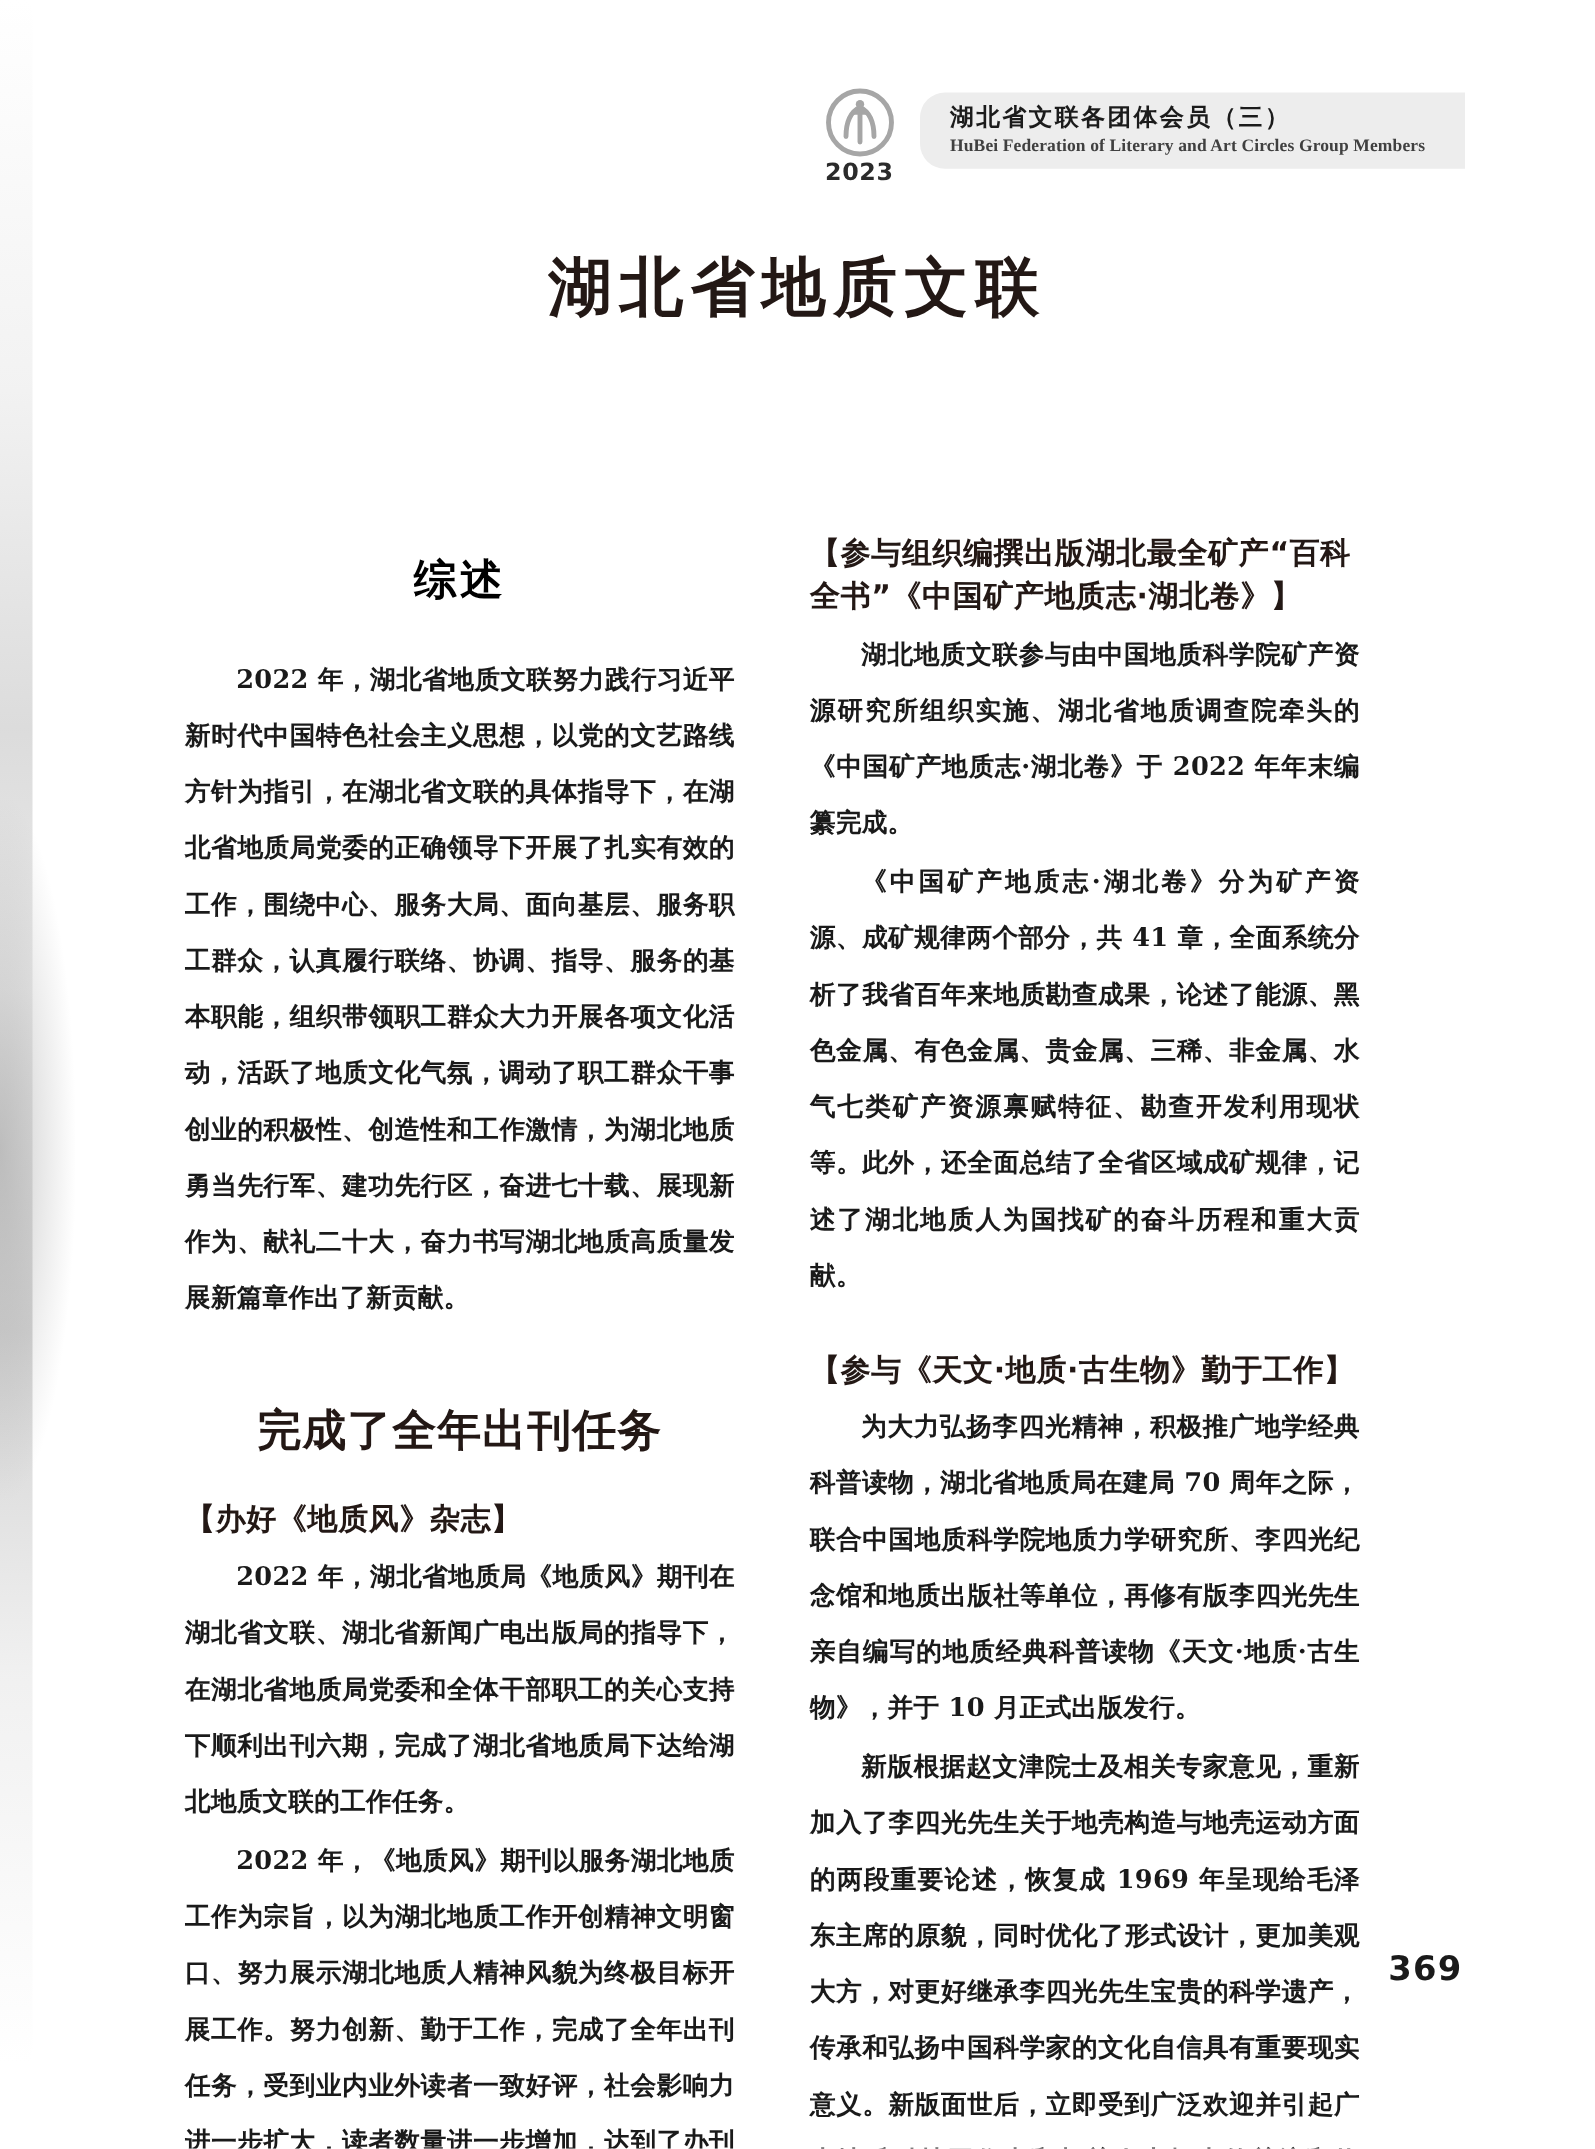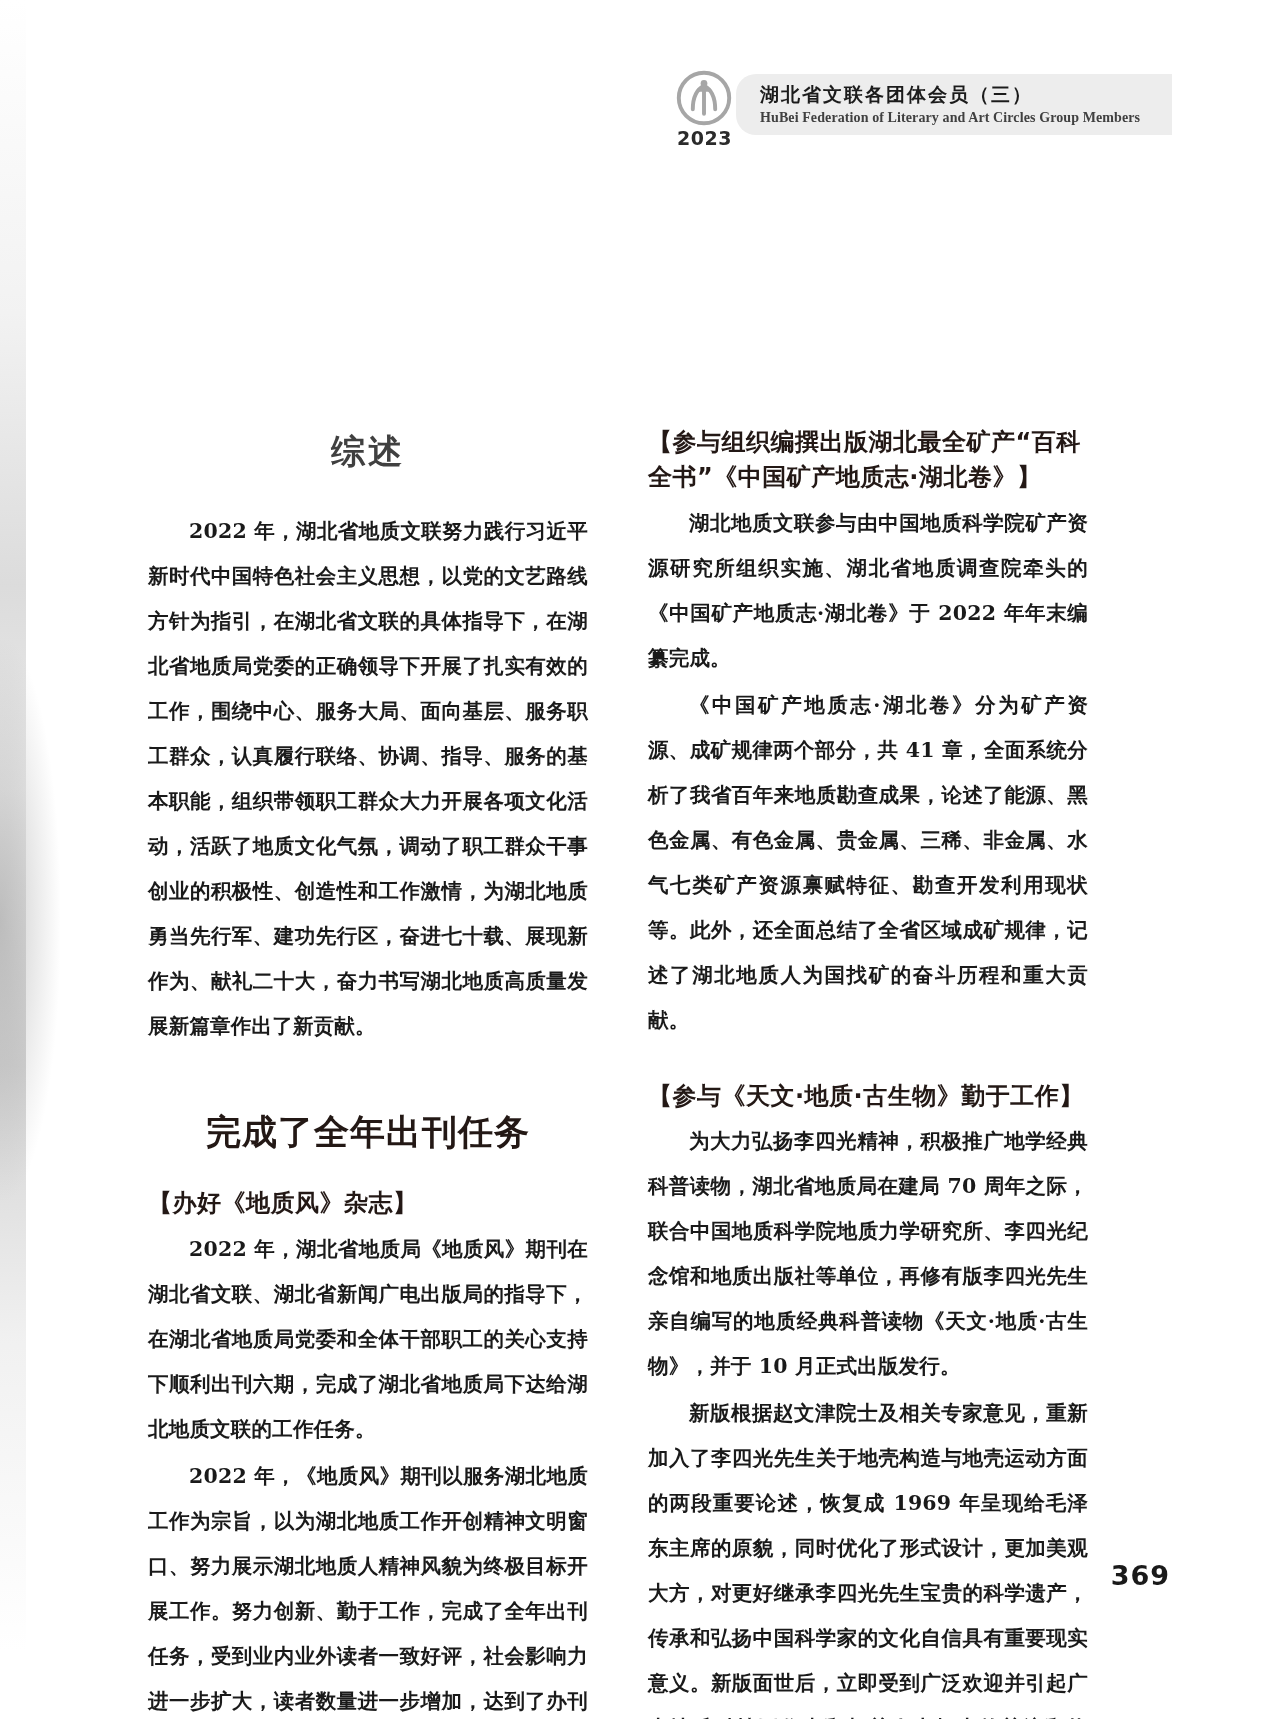--- a/index.html
+++ b/index.html
@@ -52,21 +52,21 @@
     right: 104px;
     top: 0;
     display: flex;
     align-items: flex-start;
   }
   .emblem {
     position: relative;
     width: 72px;
     display: flex;
     flex-direction: column;
-    align-items: flex-end;
+    align-items: flex-start;
     margin-right: 4px;
   }
   .emblem-mark {
     width: 56px; height: 56px;
   }
   .emblem-year {
     margin-top: 1px;
     font-family: "DejaVu Sans", "Liberation Sans", sans-serif;
     font-weight: 700;
     font-size: 19px;
@@ -122,22 +122,22 @@
     gap: 60px;
   }
   .col { width: 440px; }
 
   .sec-title {
     text-align: center;
     font-family: "DejaVu Sans", "Liberation Sans", sans-serif;
     font-weight: 700;
     font-size: 34px;
     letter-spacing: 3px;
-    color: #404040;
-    margin: 4px 0 34px 0;
+    color: #000000;
+    margin: 16px 0 34px 0;
   }
   .sec-title-wide {
     text-align: center;
     font-family: "DejaVu Sans", "Liberation Sans", sans-serif;
     font-weight: 700;
     font-size: 35px;
     letter-spacing: 1px;
     color: #231815;
     margin: 60px 0 30px 0;
   }
@@ -201,20 +201,21 @@
         </svg>
         <div class="emblem-year">2023</div>
       </div>
       <div class="head-pill">
         <div class="head-cn">湖北省文联各团体会员（三）</div>
         <div class="head-en">HuBei Federation of Literary and Art Circles Group Members</div>
       </div>
     </div>
   </div>
 
+  <div class="doc-title">湖北省地质文联</div>
 
   <div class="columns">
 
     <div class="col">
       <h2 class="sec-title">综述</h2>
       <p class="body">2022 年，湖北省地质文联努力践行习近平新时代中国特色社会主义思想，以党的文艺路线方针为指引，在湖北省文联的具体指导下，在湖北省地质局党委的正确领导下开展了扎实有效的工作，围绕中心、服务大局、面向基层、服务职工群众，认真履行联络、协调、指导、服务的基本职能，组织带领职工群众大力开展各项文化活动，活跃了地质文化气氛，调动了职工群众干事创业的积极性、创造性和工作激情，为湖北地质勇当先行军、建功先行区，奋进七十载、展现新作为、献礼二十大，奋力书写湖北地质高质量发展新篇章作出了新贡献。</p>
 
       <h2 class="sec-title-wide">完成了全年出刊任务</h2>
 
       <h3 class="sub-title">【办好《地质风》杂志】</h3>

